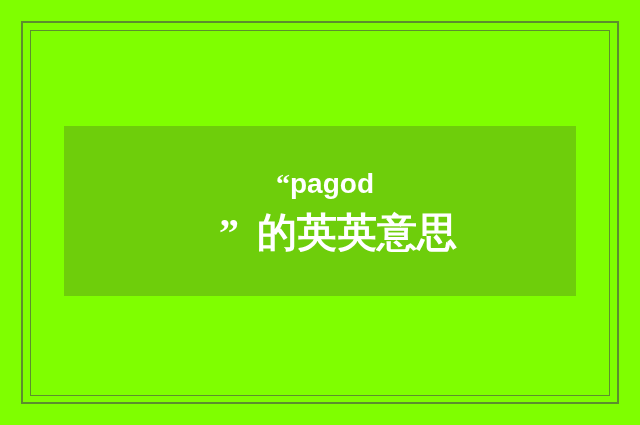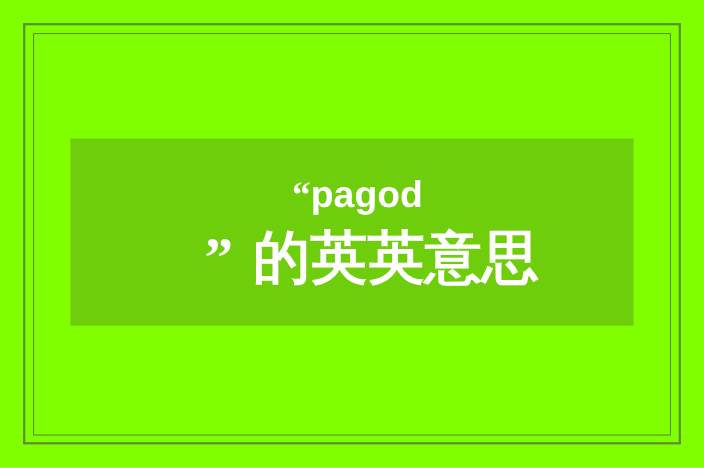--- a/index.html
+++ b/index.html
@@ -68,26 +68,26 @@
     text-align: center;
     letter-spacing: 0px;
     white-space: nowrap;
     line-height: 1.0;
   }
   .headline-line {
     display: block;
     font-size: 40px;
   }
   .headline-line-1 {
-    font-size: 34px;
+    font-size: 28px;
     padding-left: 10px;
     margin-bottom: 14px;
   }
   .headline-line-2 {
-    font-size: 52px;
+    font-size: 40px;
     padding-left: 0px;
     margin-left: 36px;
   }
   .quote-open,
   .quote-close {
     font-family: "Liberation Serif", "DejaVu Serif", serif;
     font-weight: bold;
   }
   .quote-close {
     margin-right: 18px;

